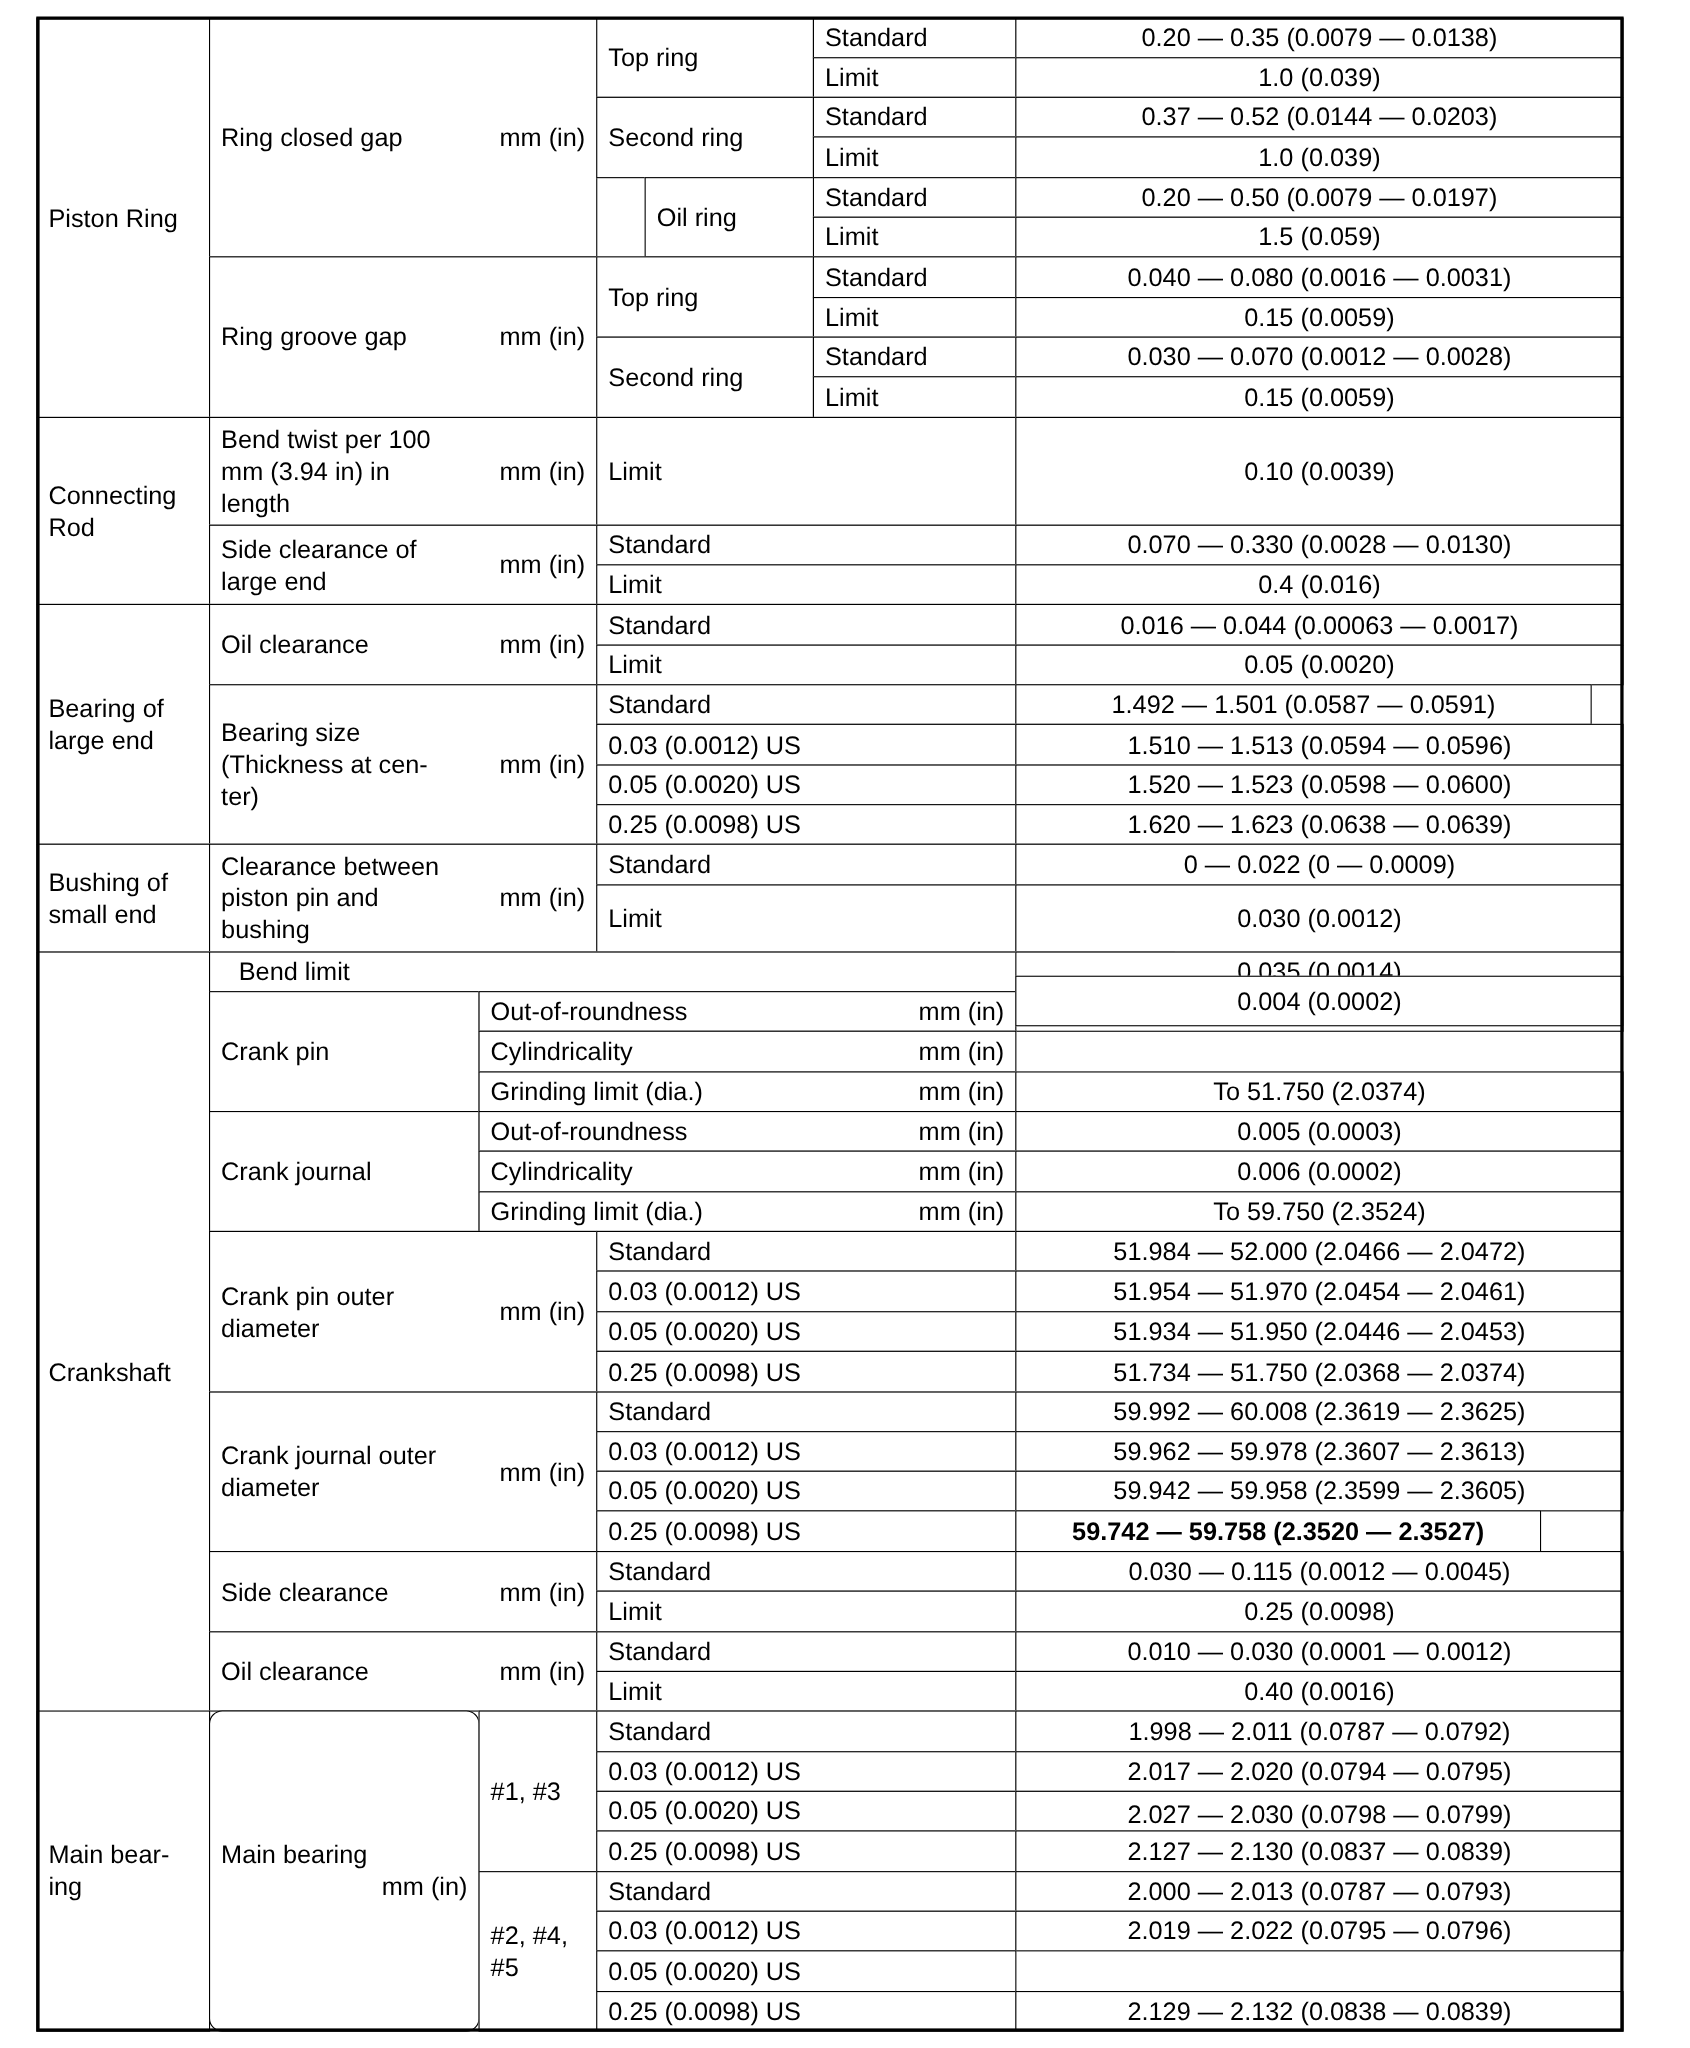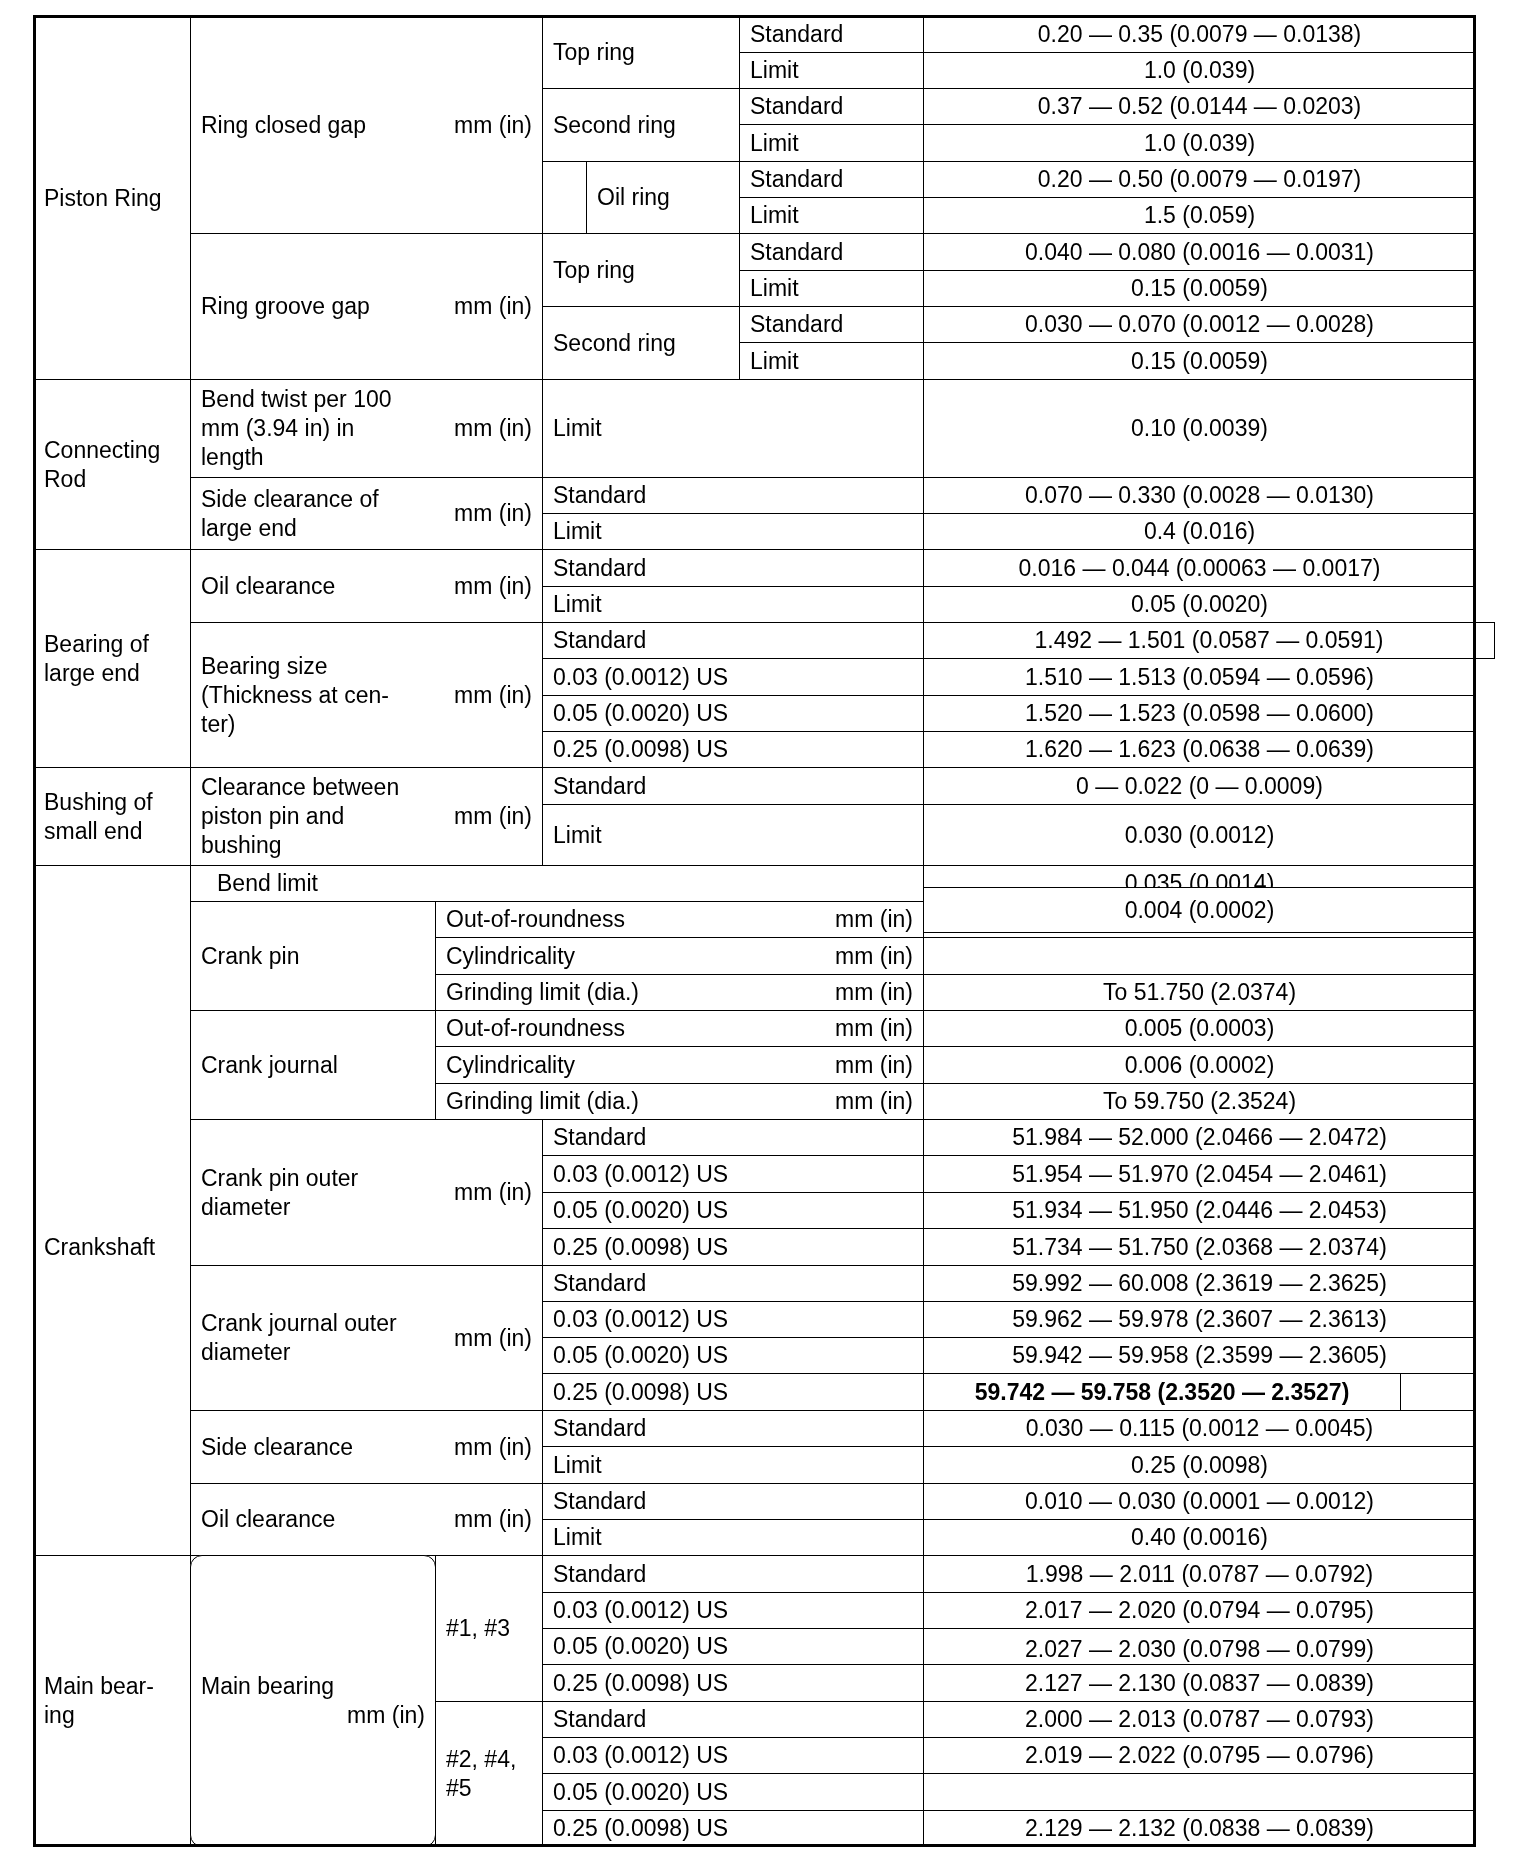--- a/index.html
+++ b/index.html
@@ -163,21 +163,21 @@
     </div>
     <div class="c split" style="left: 190px; top: 622px; width: 353px; height: 146px;">
       <span class="txt">Bearing size
 (Thickness at cen-
 ter)</span>
       <span class="unit">mm (in)</span>
     </div>
     <div class="c" style="left: 542px; top: 622px; width: 382px; height: 37px;">
       <span class="txt">Standard</span>
     </div>
-    <div class="c center" style="left: 923px; top: 622px; width: 572px; height: 37px;">
+    <div class="c center" style="left: 923px; top: 622px; width: 524px; height: 37px;">
       <span class="txt">1.492 — 1.501 (0.0587 — 0.0591)</span>
     </div>
     <div class="c" style="left: 542px; top: 658px; width: 382px; height: 38px;">
       <span class="txt">0.03 (0.0012) US</span>
     </div>
     <div class="c center" style="left: 923px; top: 658px; width: 553px; height: 38px;">
       <span class="txt">1.510 — 1.513 (0.0594 — 0.0596)</span>
     </div>
     <div class="c" style="left: 542px; top: 695px; width: 382px; height: 37px;">
       <span class="txt">0.05 (0.0020) US</span>

